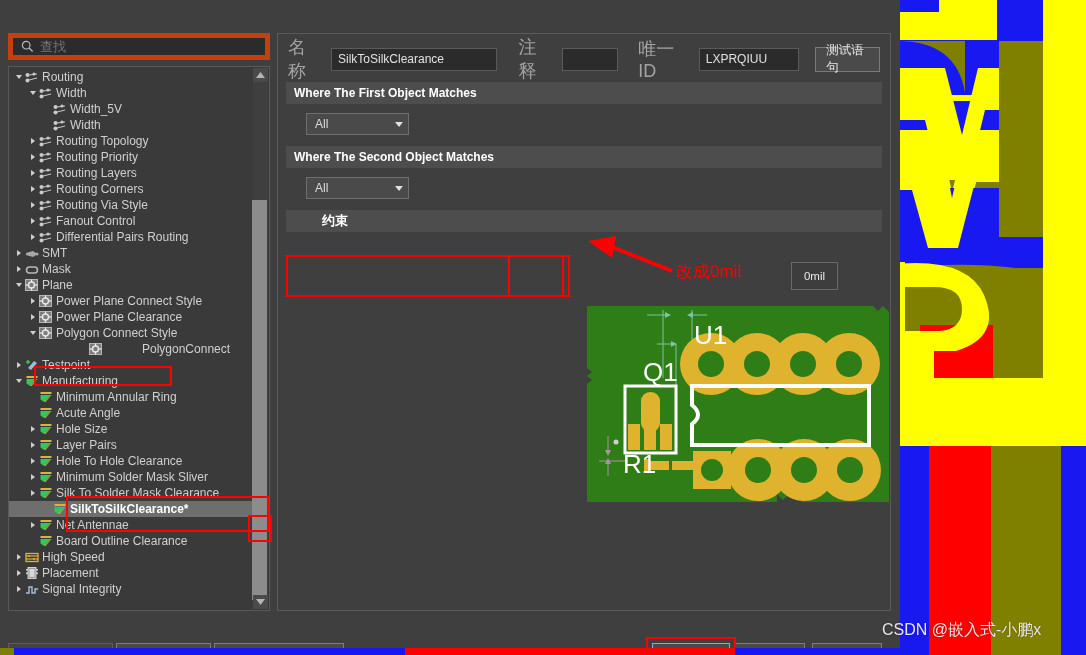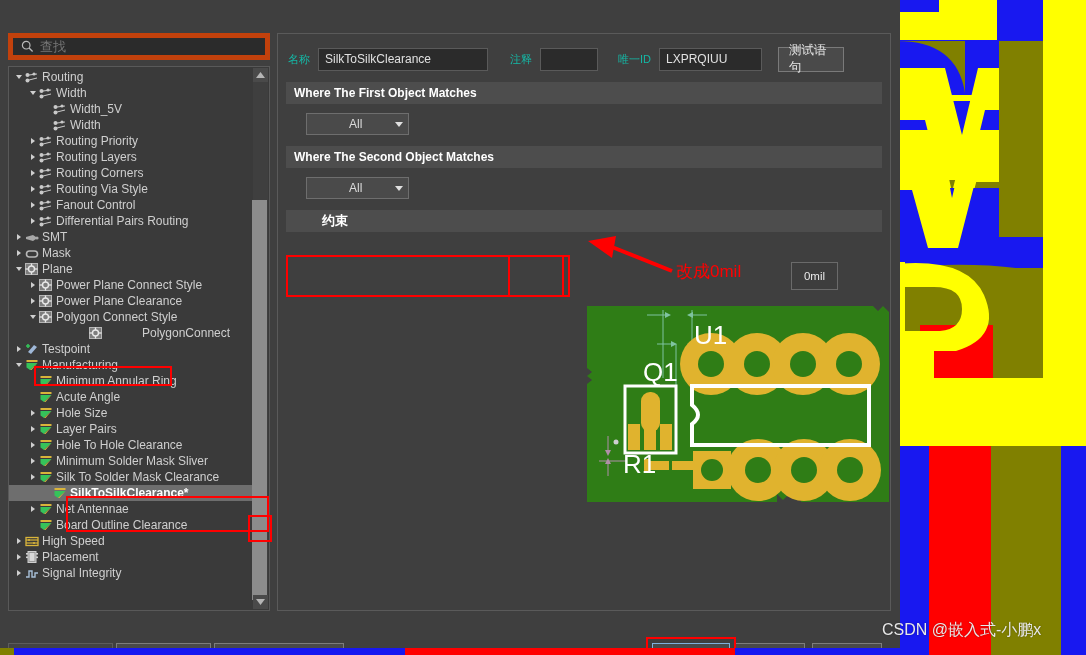--- a/index.html
+++ b/index.html
@@ -72,42 +72,42 @@
   .arrow.closed i{border-left:4px solid #cfcfcf;border-top:3.5px solid transparent;border-bottom:3.5px solid transparent;}
   .arrow.open i{border-top:4px solid #cfcfcf;border-left:3.5px solid transparent;border-right:3.5px solid transparent;}
   .tico{width:15px;height:13px;flex:0 0 15px;margin-right:3px;display:flex;align-items:center;justify-content:center;}
   .tlabel{line-height:16px;}
   
   .hl-box{position:absolute;border:2px solid #ff0000;box-sizing:border-box;pointer-events:none;z-index:30;}
   
   #right-panel{position:absolute;left:277px;top:6px;width:614px;height:578px;
     background:#3f3f3f;border:1px solid #5a5a5a;box-sizing:border-box;}
   #form-top{position:absolute;left:10px;top:10px;right:10px;height:30px;display:flex;align-items:center;}
-  .flabel{color:#14b8a6;font-size:11px;margin-right:8px;}
+  .flabel{color:#a3a3a3;font-size:18px;margin-right:8px;}
   .ftext{
     background:#2b2b2b;border:1px solid #5a5a5a;box-sizing:border-box;height:23px;
     color:#e0e0e0;font-size:12px;display:flex;align-items:center;padding:0 6px;
   }
   .fbtn{
     background:#4a4a4a;border:1px solid #7a7a7a;box-sizing:border-box;height:25px;
     color:#e6e6e6;font-size:12.5px;display:flex;align-items:center;justify-content:center;
     padding:0 10px;cursor:pointer;
   }
   .sec-header{
     position:absolute;left:8px;right:8px;height:22px;background:#4d4d4d;
     display:flex;align-items:center;padding-left:8px;box-sizing:border-box;
     color:#fff;font-size:12px;font-weight:bold;
   }
   .sec-header.cn{font-size:13px;}
   .combo{
     position:absolute;background:#4a4a4a;border:1px solid #6e6e6e;box-sizing:border-box;
     height:22px;width:103px;display:flex;align-items:center;color:#dcdcdc;font-size:12px;
     padding-left:8px;cursor:pointer;
   }
-  .combo .cv{flex:1;margin-left:34px;}
+  .combo .cv{flex:1;}
   .combo .carrow{width:18px;display:flex;align-items:center;justify-content:center;}
   .combo .carrow i{display:block;width:0;height:0;border-top:5px solid #e0e0e0;
     border-left:4.5px solid transparent;border-right:4.5px solid transparent;}
   #constraint-row{position:absolute;left:12px;top:228px;width:265px;height:30px;display:flex;align-items:center;}
   #constraint-label{color:#dcdcdc;font-size:13px;}
   #constraint-value{
     position:absolute;left:513px;top:228px;width:47px;height:28px;
     background:#3d3d3d;border:1px solid #6a6a6a;box-sizing:border-box;
     display:flex;align-items:center;justify-content:center;color:#e8e8e8;font-size:11.5px;
   }
@@ -261,20 +261,35 @@
               <span class="tico">
                 <svg width="14" height="11" viewBox="0 0 14 11">
                   <circle cx="2.5" cy="3" r="2" fill="#c9c9c9"></circle>
                   <circle cx="2.5" cy="8.5" r="2" fill="#c9c9c9"></circle>
                   <circle cx="9" cy="2" r="1.6" fill="#c9c9c9"></circle>
                   <line x1="4" y1="3" x2="12" y2="2" stroke="#c9c9c9" stroke-width="1"></line>
                   <line x1="4" y1="8" x2="12" y2="6" stroke="#c9c9c9" stroke-width="1"></line>
                 </svg>
               </span>
               <span class="tlabel">Width</span>
+            </div>
+            <div class="trow" style="padding-left: 18px;">
+              <span class="arrow closed">
+                <i></i>
+              </span>
+              <span class="tico">
+                <svg width="14" height="11" viewBox="0 0 14 11">
+                  <circle cx="2.5" cy="3" r="2" fill="#c9c9c9"></circle>
+                  <circle cx="2.5" cy="8.5" r="2" fill="#c9c9c9"></circle>
+                  <circle cx="9" cy="2" r="1.6" fill="#c9c9c9"></circle>
+                  <line x1="4" y1="3" x2="12" y2="2" stroke="#c9c9c9" stroke-width="1"></line>
+                  <line x1="4" y1="8" x2="12" y2="6" stroke="#c9c9c9" stroke-width="1"></line>
+                </svg>
+              </span>
+              <span class="tlabel">Routing Topology</span>
             </div>
             <div class="trow" style="padding-left: 18px;">
               <span class="arrow closed">
                 <i></i>
               </span>
               <span class="tico">
                 <svg width="14" height="11" viewBox="0 0 14 11">
                   <circle cx="2.5" cy="3" r="2" fill="#c9c9c9"></circle>
                   <circle cx="2.5" cy="8.5" r="2" fill="#c9c9c9"></circle>
                   <circle cx="9" cy="2" r="1.6" fill="#c9c9c9"></circle>

